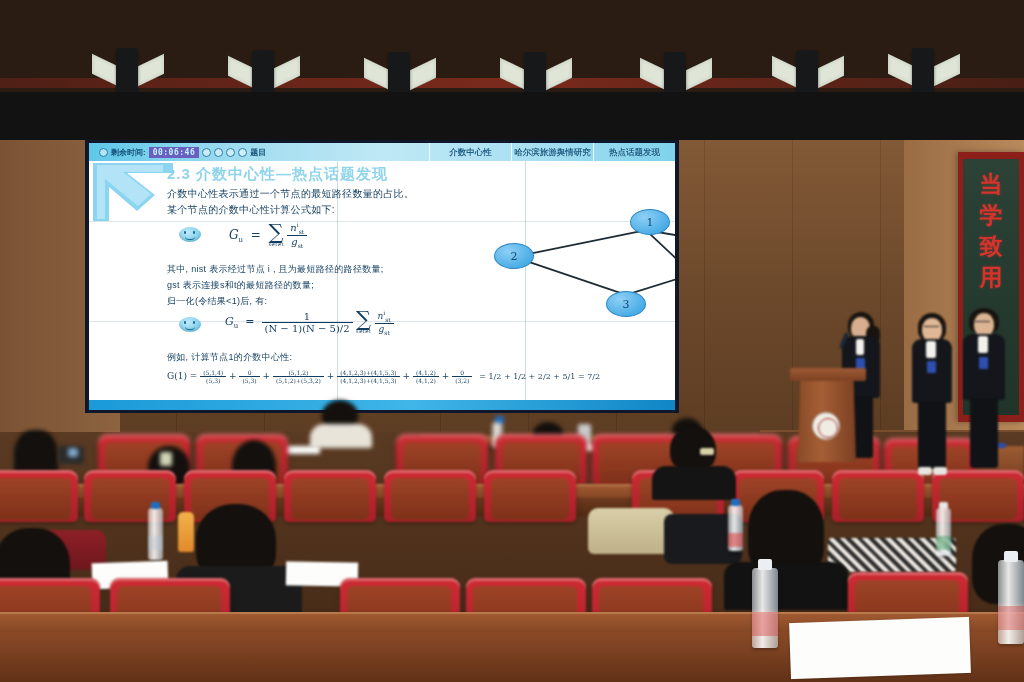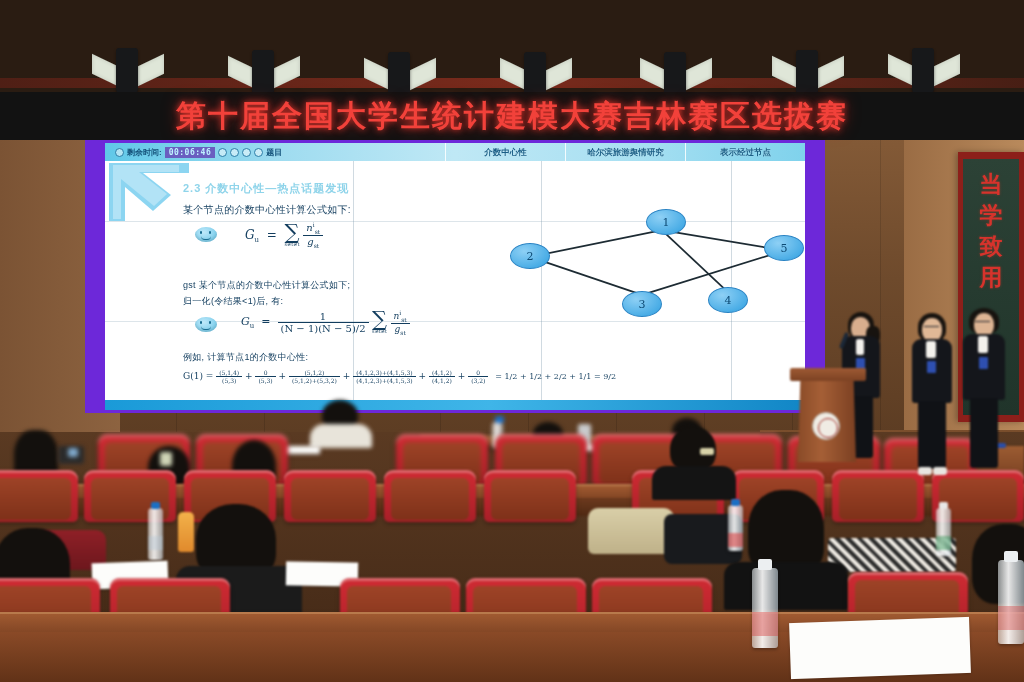--- a/index.html
+++ b/index.html
@@ -48,43 +48,43 @@
   
   .led-banner { position:absolute; left:0; top:92px; width:1024px; height:48px;
            background:#121212; }
   .led-text { position:absolute; left:0; top:92px; width:1024px; height:48px;
            display:flex; align-items:center; justify-content:center;
            font-family:"DejaVu Sans", sans-serif; font-weight:bold;
            font-size:30px; letter-spacing:2px; color:#f2413a;
            text-shadow:0 0 6px rgba(255,60,50,.85), 0 0 16px rgba(255,40,30,.5); }
 
   
-  .screen-frame { position:absolute; left:85px; top:140px; width:740px; height:273px;
-           background:#6d28d9; padding:3px 20px; }
+  .screen-frame { position:absolute; left:85px; top:140px; width:594px; height:273px;
+           background:#0f172a; padding:3px 4px; }
   .screen { position:relative; width:100%; height:100%; background:#ffffff; overflow:hidden; }
   .screen-seam { position:absolute; top:0; bottom:0; width:1px; background:rgba(120,150,170,.35); }
   .screen-seam-h { position:absolute; left:0; right:0; height:1px; background:rgba(120,150,170,.25); }
 
   
   .slide-nav { position:absolute; left:0; top:0; width:100%; height:18px; display:flex;
            background:linear-gradient(90deg,#5fc8e8,#9fdcf0 25%,#bfe8f5 50%,#a9e0f2 75%,#7fd2ec); }
   .nav-left { flex:0 0 340px; display:flex; align-items:center; gap:3px; padding-left:10px;
            font-size:8px; color:#14527a; font-weight:bold; }
   .nav-icon { width:9px; height:9px; border-radius:50%; border:1px solid #2b7ea8;
            background:rgba(255,255,255,.5); }
   .timer-chip { background:#6a5fc0; color:#bff3ff; font-family:"DejaVu Sans Mono", monospace;
            font-size:8px; padding:1px 4px; letter-spacing:.5px; }
   .nav-tab { flex:1; text-align:center; font-size:8.5px; font-weight:bold; color:#1a5f87;
            border-left:1px solid rgba(255,255,255,.85); line-height:18px;
            text-shadow:0 0 1px rgba(255,255,255,.6); }
 
   .slide-body { position:absolute; left:0; top:18px; right:0; bottom:10px; background:#fff; }
   .deco-arrow { position:absolute; left:4px; top:2px; width:80px; height:58px; overflow:hidden; }
 
-  .slide-h2 { position:absolute; left:78px; top:20px; font-size:11px; font-weight:bold;
+  .slide-h2 { position:absolute; left:78px; top:4px; font-size:15px; font-weight:bold;
            color:#8fd4ea; letter-spacing:1px; }
   .slide-p { position:absolute; left:78px; font-size:10px; color:#123d5e; letter-spacing:.3px; }
 
   .formula { position:absolute; color:#123d5e; font-family:"DejaVu Serif", serif; }
   .smiley { position:absolute; width:22px; height:15px; border-radius:50%;
            background:radial-gradient(ellipse at 40% 35%, #bfe9fa, #62c3e6);
            box-shadow:inset 0 -2px 3px rgba(0,0,0,.12); }
   .smiley::before { content:""; position:absolute; left:5px; top:4px; width:2px; height:3px;
            background:#1a6e92; border-radius:1px; box-shadow:9px 0 0 #1a6e92; }
   .smiley::after { content:""; position:absolute; left:6px; top:9px; width:10px; height:3px;
@@ -222,74 +222,75 @@
     <div class="spot" style="left:0;top:0"></div>
   </div>
 
   <div class="backwall">
     <div class="wall-panel-lines"></div>
   </div>
   <div class="wall-left"></div>
   <div class="wall-right-warm"></div>
 
   <div class="led-banner"></div>
-  <div class="led-text">第十届全国大学生统计建模大赛吉林赛区选拔赛</div>
 
   <div class="screen-frame">
     <div class="screen">
 
       <div class="slide-nav">
         <div class="nav-left">
           <span class="nav-icon"></span>
           <span>剩余时间:</span>
           <span class="timer-chip">00:06:46</span>
           <span class="nav-icon"></span>
           <span class="nav-icon"></span>
           <span class="nav-icon"></span>
           <span class="nav-icon"></span>
           <span>题目</span>
         </div>
         <div class="nav-tab">介数中心性</div>
         <div class="nav-tab">哈尔滨旅游舆情研究</div>
-        <div class="nav-tab">表示经过节点</div>
+        <div class="nav-tab">热点话题发现</div>
       </div>
 
       <div class="slide-body">
 
         <div class="screen-seam" style="left:248px"></div>
         <div class="screen-seam" style="left:436px"></div>
         <div class="screen-seam" style="left:626px"></div>
         <div class="screen-seam-h" style="top:60px"></div>
         <div class="screen-seam-h" style="top:160px"></div>
 
         <div class="deco-arrow">
           <svg width="80" height="58" viewBox="0 0 80 58">
             <path d="M0,0 L80,0 L80,10 L34,10 L62,32 L44,48 L16,24 L16,58 L0,58 Z" fill="#7fd0ef" opacity=".9"></path>
             <path d="M4,2 L70,2 L70,9 L30,9 L58,31 L45,43 L12,16 L12,56 L4,56 Z" fill="#bfe7f7" opacity=".75"></path>
           </svg>
         </div>
 
         <div class="slide-h2">2.3 介数中心性—热点话题发现</div>
+        <div class="slide-p" style="top:26px">介数中心性表示通过一个节点的最短路径数量的占比。</div>
         <div class="slide-p" style="top:42px">某个节点的介数中心性计算公式如下:</div>
 
         <div class="smiley" style="left:90px;top:66px"></div>
         <div class="formula" style="left:140px;top:60px;font-size:12px">
           <span style="font-style:italic">G</span><sub style="font-size:7px">u</sub>
           &nbsp;=&nbsp;
           <span style="display:inline-block;vertical-align:middle;text-align:center">
             <span class="sum">∑</span>
             <span class="sub-lim">s≠t≠t</span>
           </span>
           <span class="frac" style="font-size:10px">
             <span class="num"><i>n</i><sup style="font-size:6px">i</sup><sub style="font-size:6px">st</sub></span>
             <span class="den"><i>g</i><sub style="font-size:6px">st</sub></span>
           </span>
         </div>
 
-        <div class="slide-p" style="top:118px;font-size:9px">gst 某个节点的介数中心性计算公式如下;</div>
+        <div class="slide-p" style="top:102px;font-size:9px">其中, nist 表示经过节点 i , 且为最短路径的路径数量;</div>
+        <div class="slide-p" style="top:118px;font-size:9px">gst 表示连接s和t的最短路径的数量;</div>
         <div class="slide-p" style="top:134px;font-size:9px">归一化(令结果&lt;1)后, 有:</div>
 
         <div class="smiley" style="left:90px;top:156px"></div>
         <div class="formula" style="left:136px;top:148px;font-size:11px">
           <span style="font-style:italic">G</span><sub style="font-size:7px">u</sub>
           &nbsp;=&nbsp;
           <span class="frac" style="font-size:10px">
             <span class="num">1</span>
             <span class="den">(N − 1)(N − 5)/2</span>
           </span>
@@ -310,21 +311,21 @@
           <span>+</span>
           <span class="frac" style="font-size:6px"><span class="num">0</span><span class="den">(5,3)</span></span>
           <span>+</span>
           <span class="frac" style="font-size:6px"><span class="num">(5,1,2)</span><span class="den">(5,1,2)+(5,3,2)</span></span>
           <span>+</span>
           <span class="frac" style="font-size:6px"><span class="num">(4,1,2,3)+(4,1,5,3)</span><span class="den">(4,1,2,3)+(4,1,5,3)</span></span>
           <span>+</span>
           <span class="frac" style="font-size:6px"><span class="num">(4,1,2)</span><span class="den">(4,1,2)</span></span>
           <span>+</span>
           <span class="frac" style="font-size:6px"><span class="num">0</span><span class="den">(3,2)</span></span>
-          <span style="font-size:8px;margin-left:4px">= 1/2 + 1/2 + 2/2 + 1/1 = 9/2</span>
+          <span style="font-size:8px;margin-left:4px">= 1/2 + 1/2 + 2/2 + 5/1 = 7/2</span>
         </div>
 
         <div class="formula" style="left:86px;top:238px;font-size:12px">
           <span>G(1) =</span>
           <span class="frac" style="font-size:11px">
             <span class="num">7/2</span>
             
           </span>
           <span>=</span>
           <span class="frac" style="font-size:11px">

